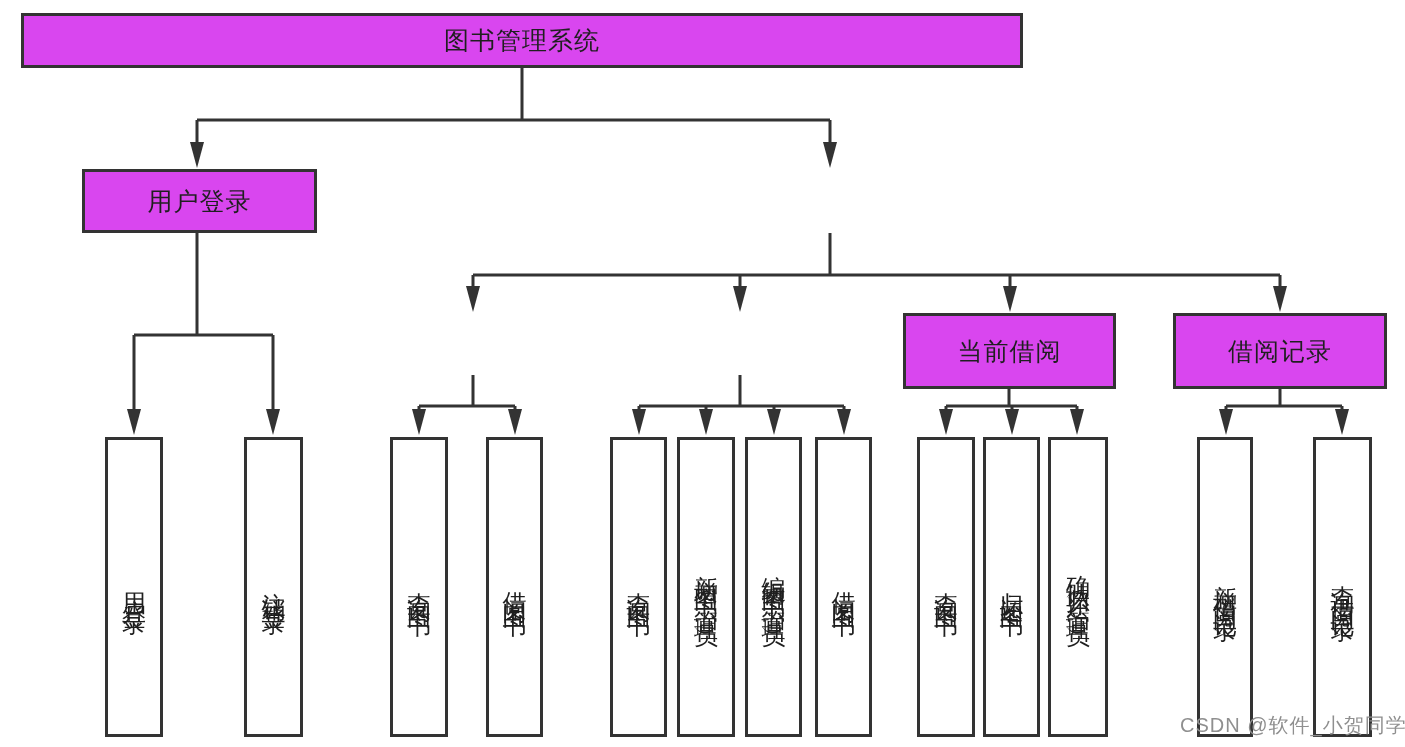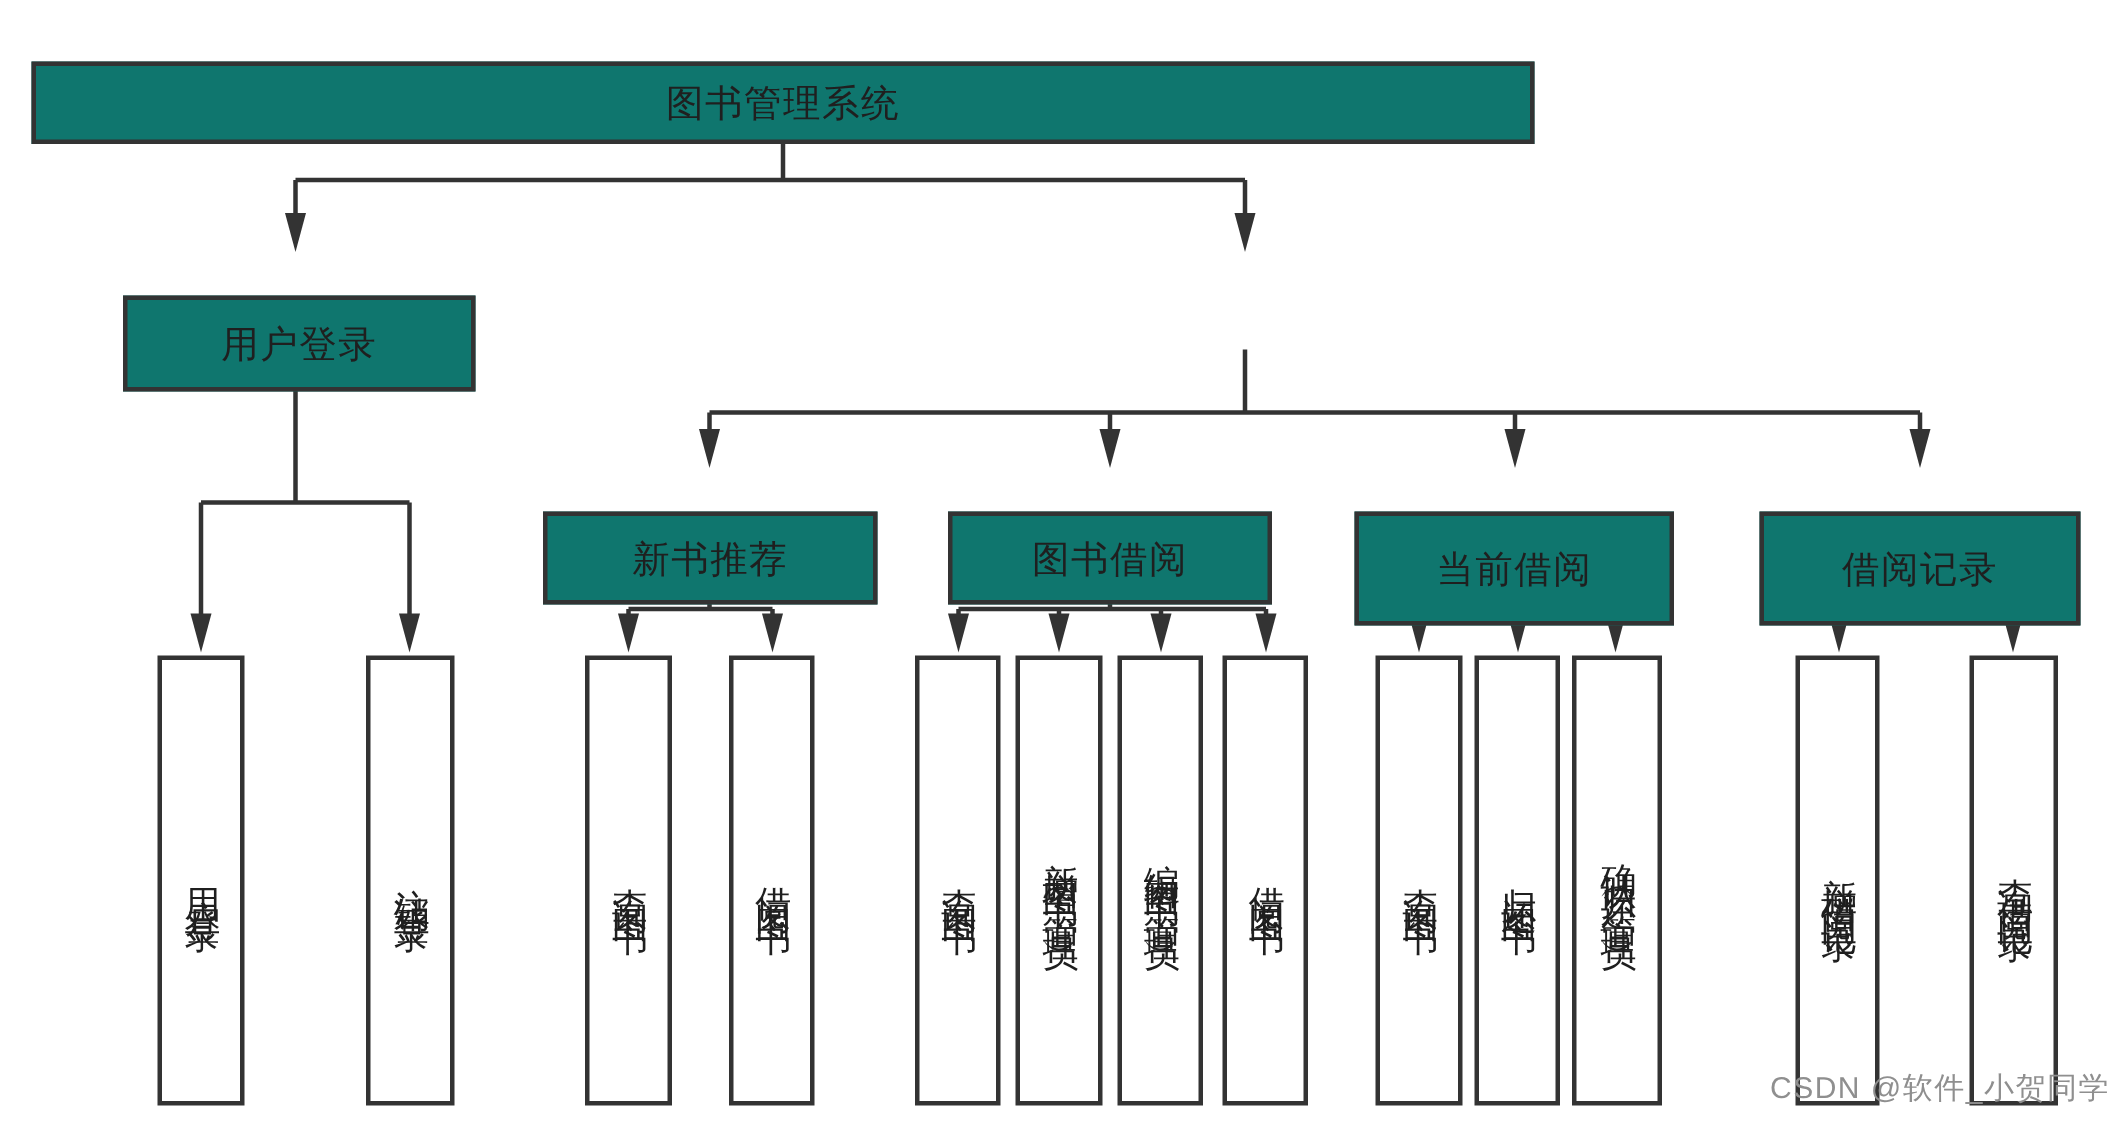--- a/index.html
+++ b/index.html
@@ -15,29 +15,28 @@
   .lines-layer {
     position: absolute;
     left: 0; top: 0;
     width: 1405px; height: 747px;
     pointer-events: none;
   }
   .hnode {
     position: absolute;
     box-sizing: border-box;
     border: 3px solid #333333;
-    background: #0f766e;
+    background: #d946ef;
     display: flex;
     align-items: center;
     justify-content: center;
     font-size: 25px;
     letter-spacing: 1px;
     color: #1f1f1f;
     z-index: 2;
-    margin-top: 28px;
   }
   .vnode {
     position: absolute;
     top: 437px;
     height: 300px;
     box-sizing: border-box;
     border: 3px solid #333333;
     background: #ffffff;
     display: flex;
     align-items: center;
@@ -103,26 +102,20 @@
   </svg>
 
   <div class="hnode" style="left:21px; top:13px; width:1002px; height:55px;">
     <span>图书管理系统</span>
   </div>
 
   <div class="hnode" style="left:82px; top:169px; width:235px; height:64px;">
     <span>用户登录</span>
   </div>
 
-  <div class="hnode" style="left:362px; top:313px; width:223px; height:62px;">
-    <span>新书推荐</span>
-  </div>
-  <div class="hnode" style="left:632px; top:313px; width:216px; height:62px;">
-    <span>图书借阅</span>
-  </div>
   <div class="hnode" style="left:903px; top:313px; width:213px; height:76px;">
     <span>当前借阅</span>
   </div>
   <div class="hnode" style="left:1173px; top:313px; width:214px; height:76px;">
     <span>借阅记录</span>
   </div>
 
   <div class="vnode" style="left:105px; width:58px;">
     <span class="vtext">用户登录</span>
   </div>

